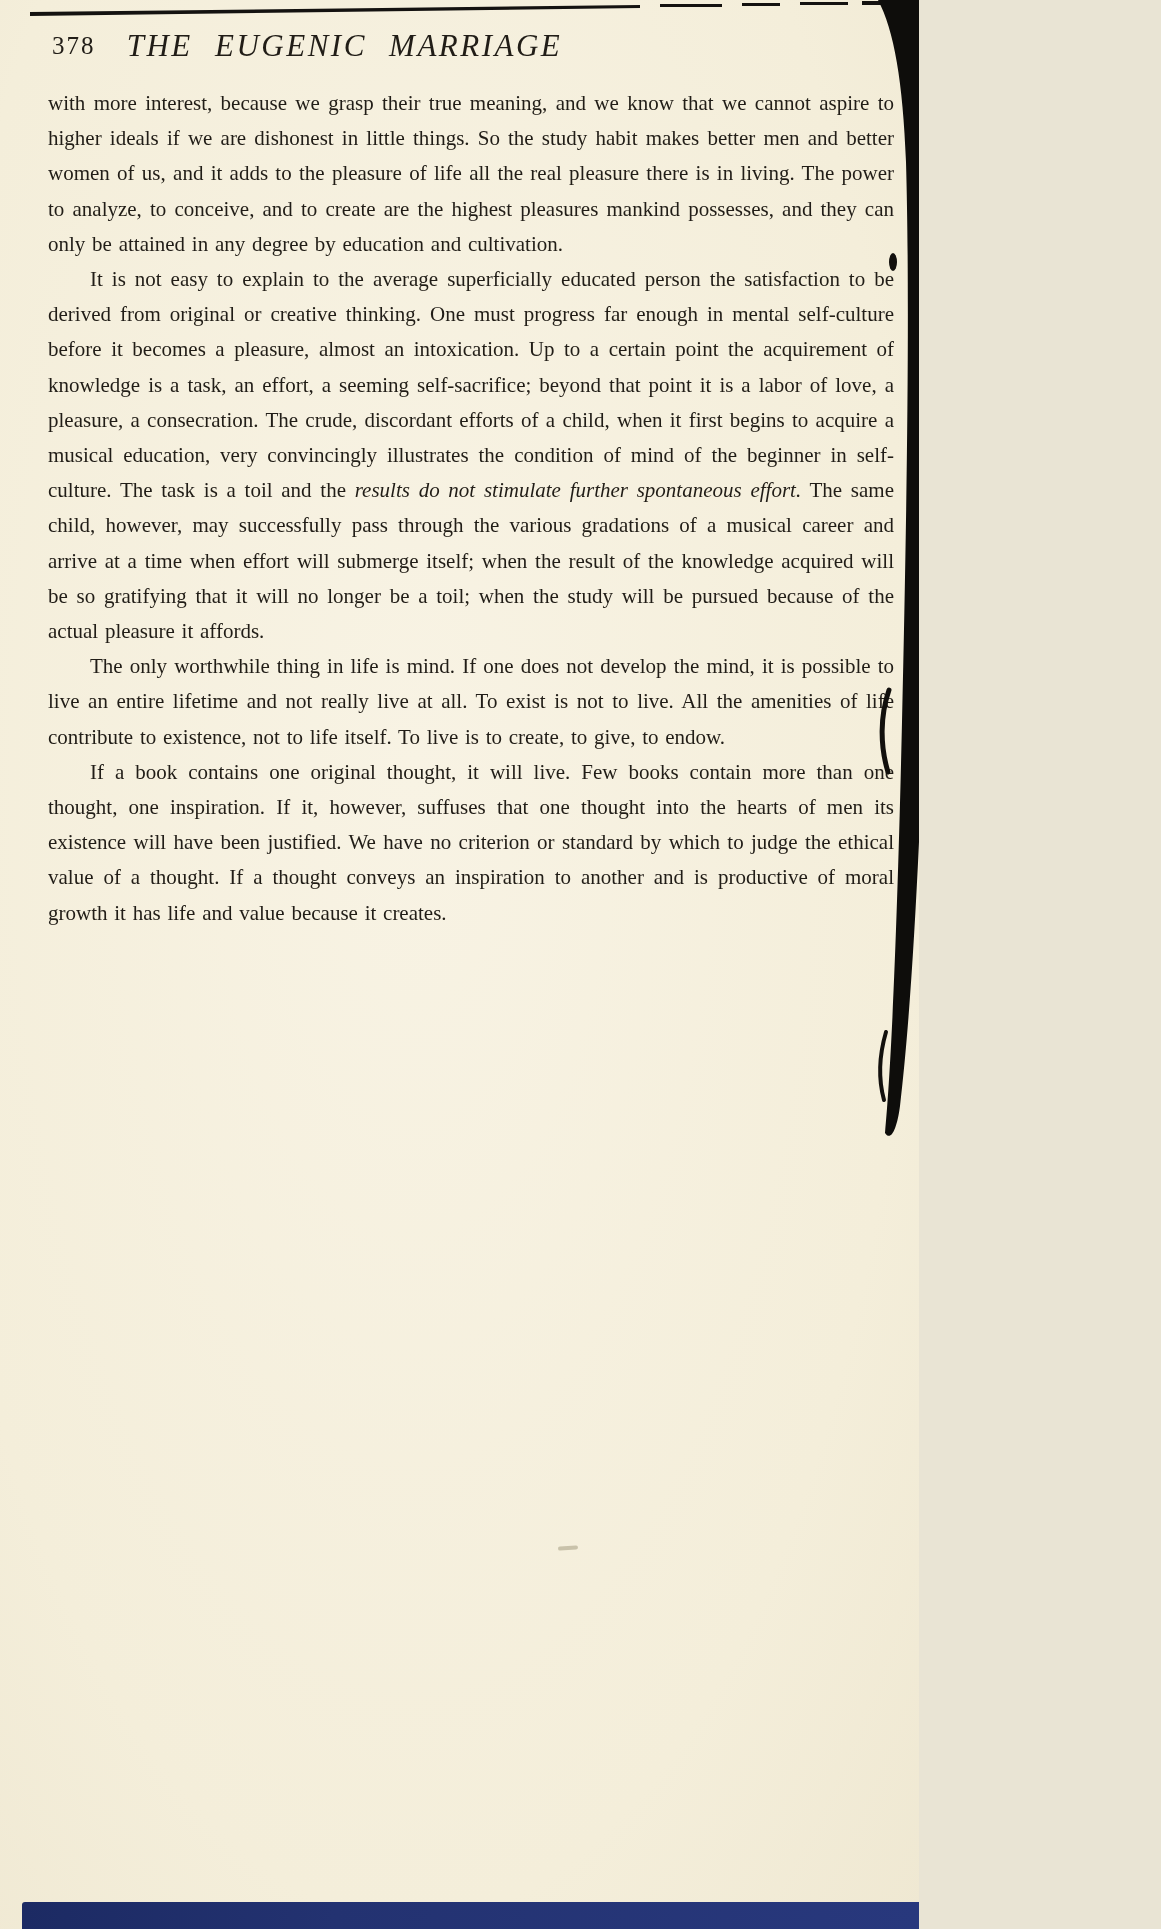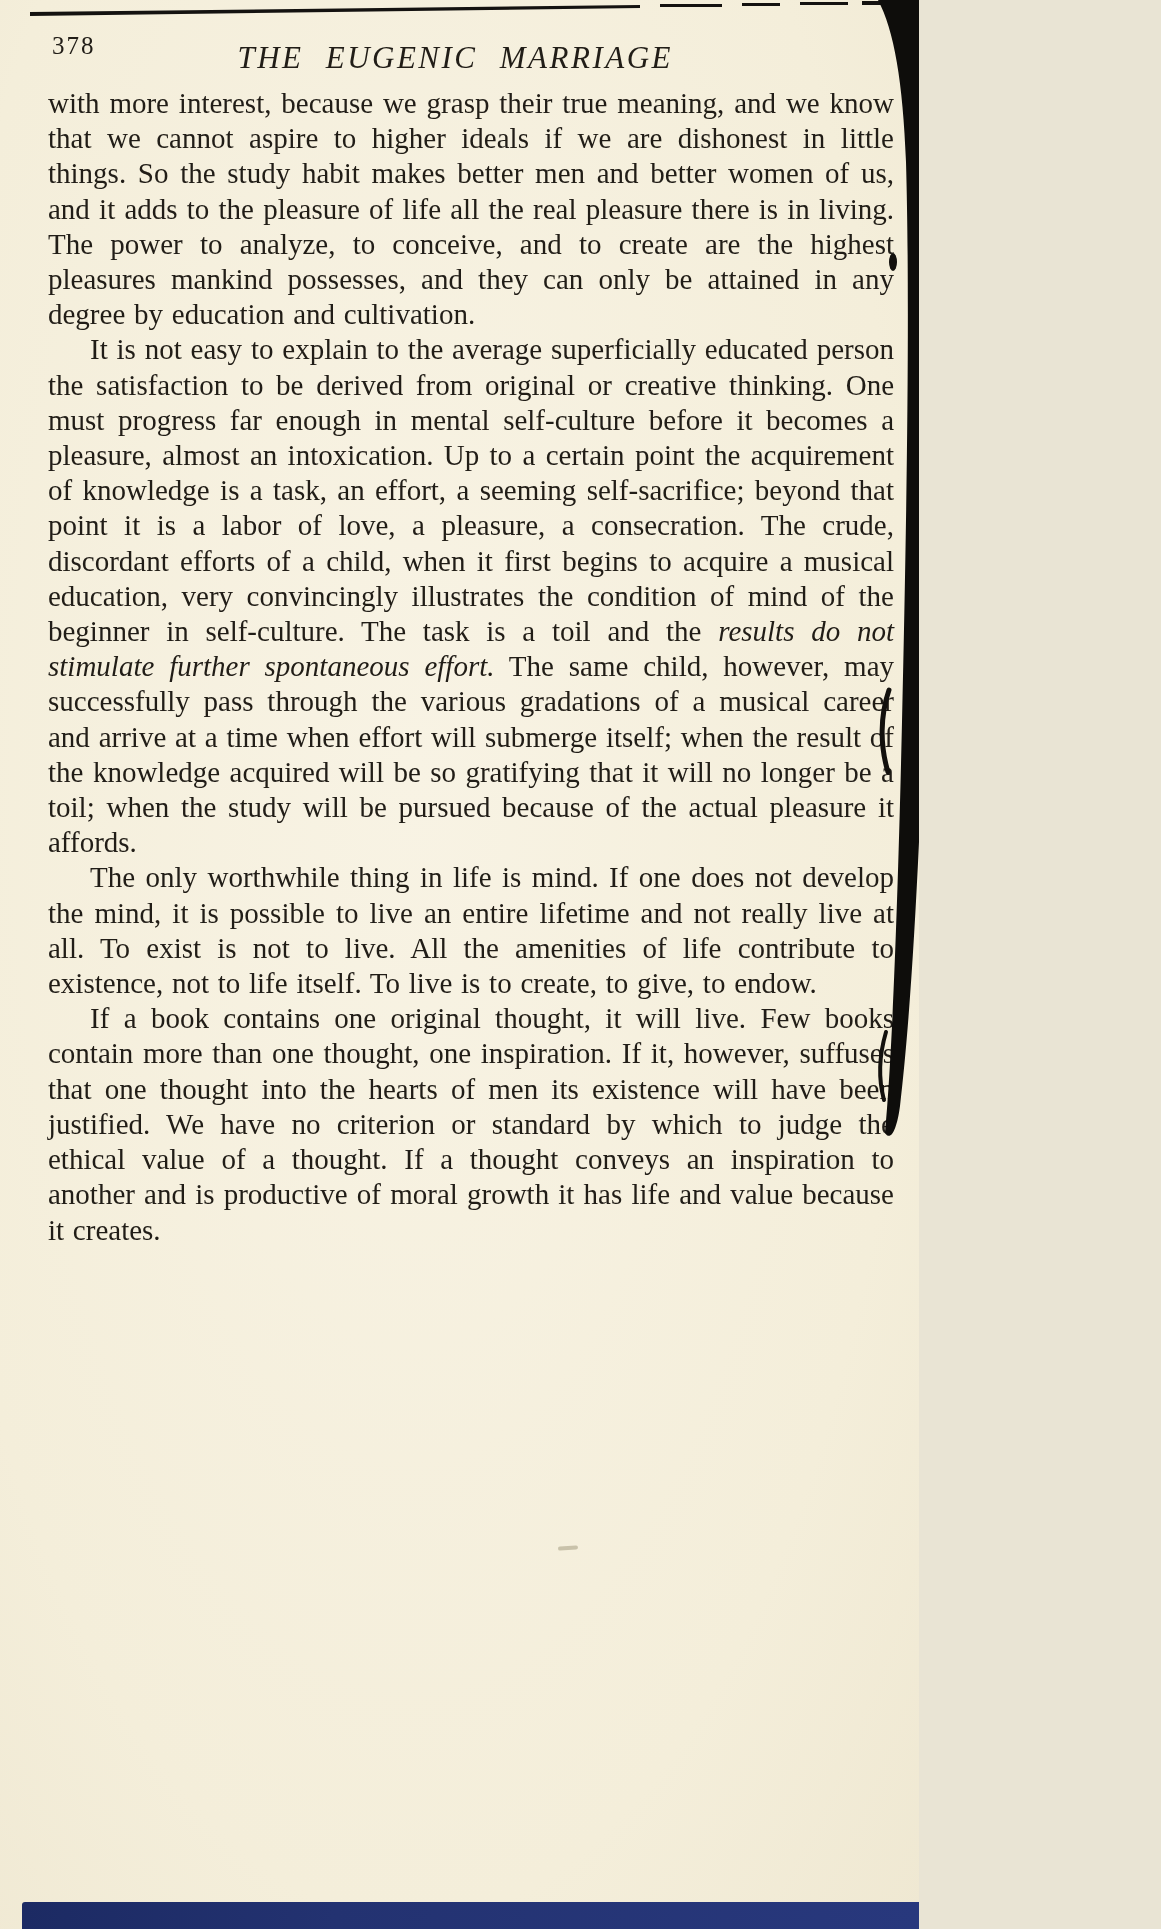--- a/index.html
+++ b/index.html
@@ -25,39 +25,39 @@
     height: 50px;
   }
   .pagenum {
     position: absolute;
     left: 52px;
     top: 8px;
     font-size: 25px;
     letter-spacing: 2px;
   }
   .title {
-    margin: 16px;
-    text-align: right;
+    margin: 4px;
+    text-align: center;
     font-size: 31px;
     font-weight: 500;
     font-style: italic;
     letter-spacing: 2.5px;
     word-spacing: 12px;
     white-space: nowrap;
   }
   .body-text {
     position: absolute;
     top: 86px;
     left: 48px;
     width: 846px;
     text-align: justify;
   }
   .para {
     margin: 0;
-    font-size: 29px;
+    font-size: 21px;
     line-height: 35.2px;
     word-spacing: 1.5px;
     text-indent: 42px;
   }
   .para.noindent {
     text-indent: 0;
   }
   .para em {
     font-style: italic;
   }

